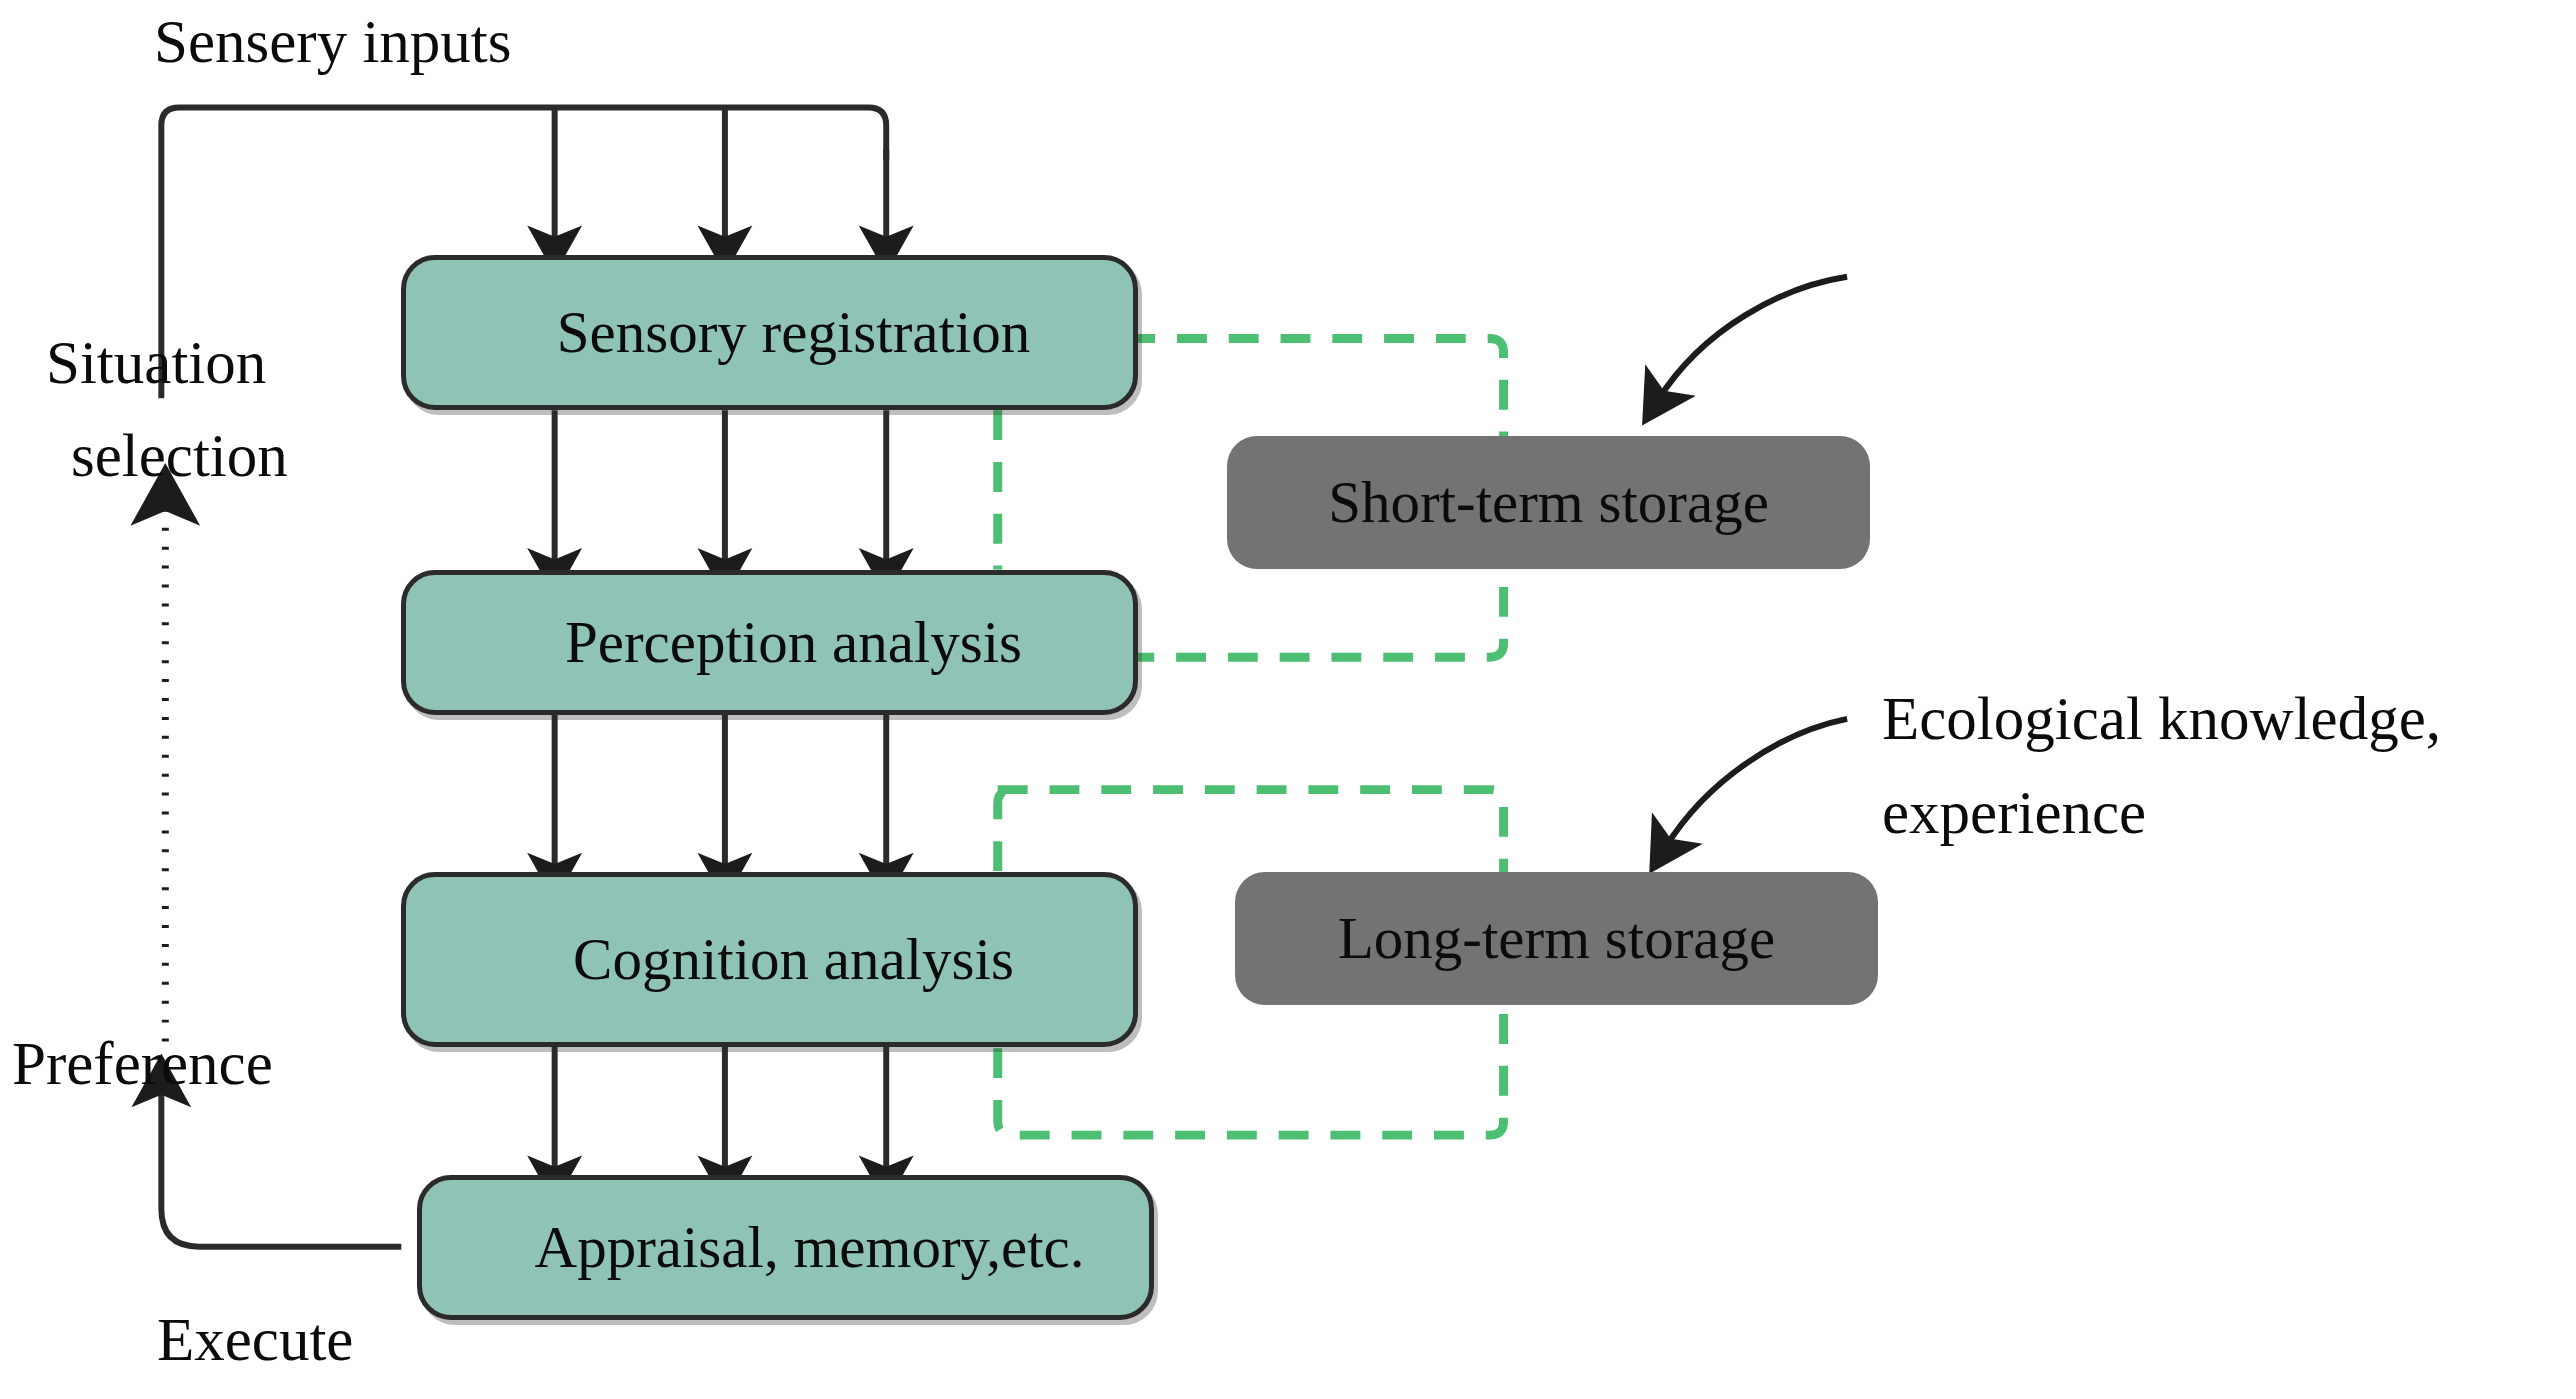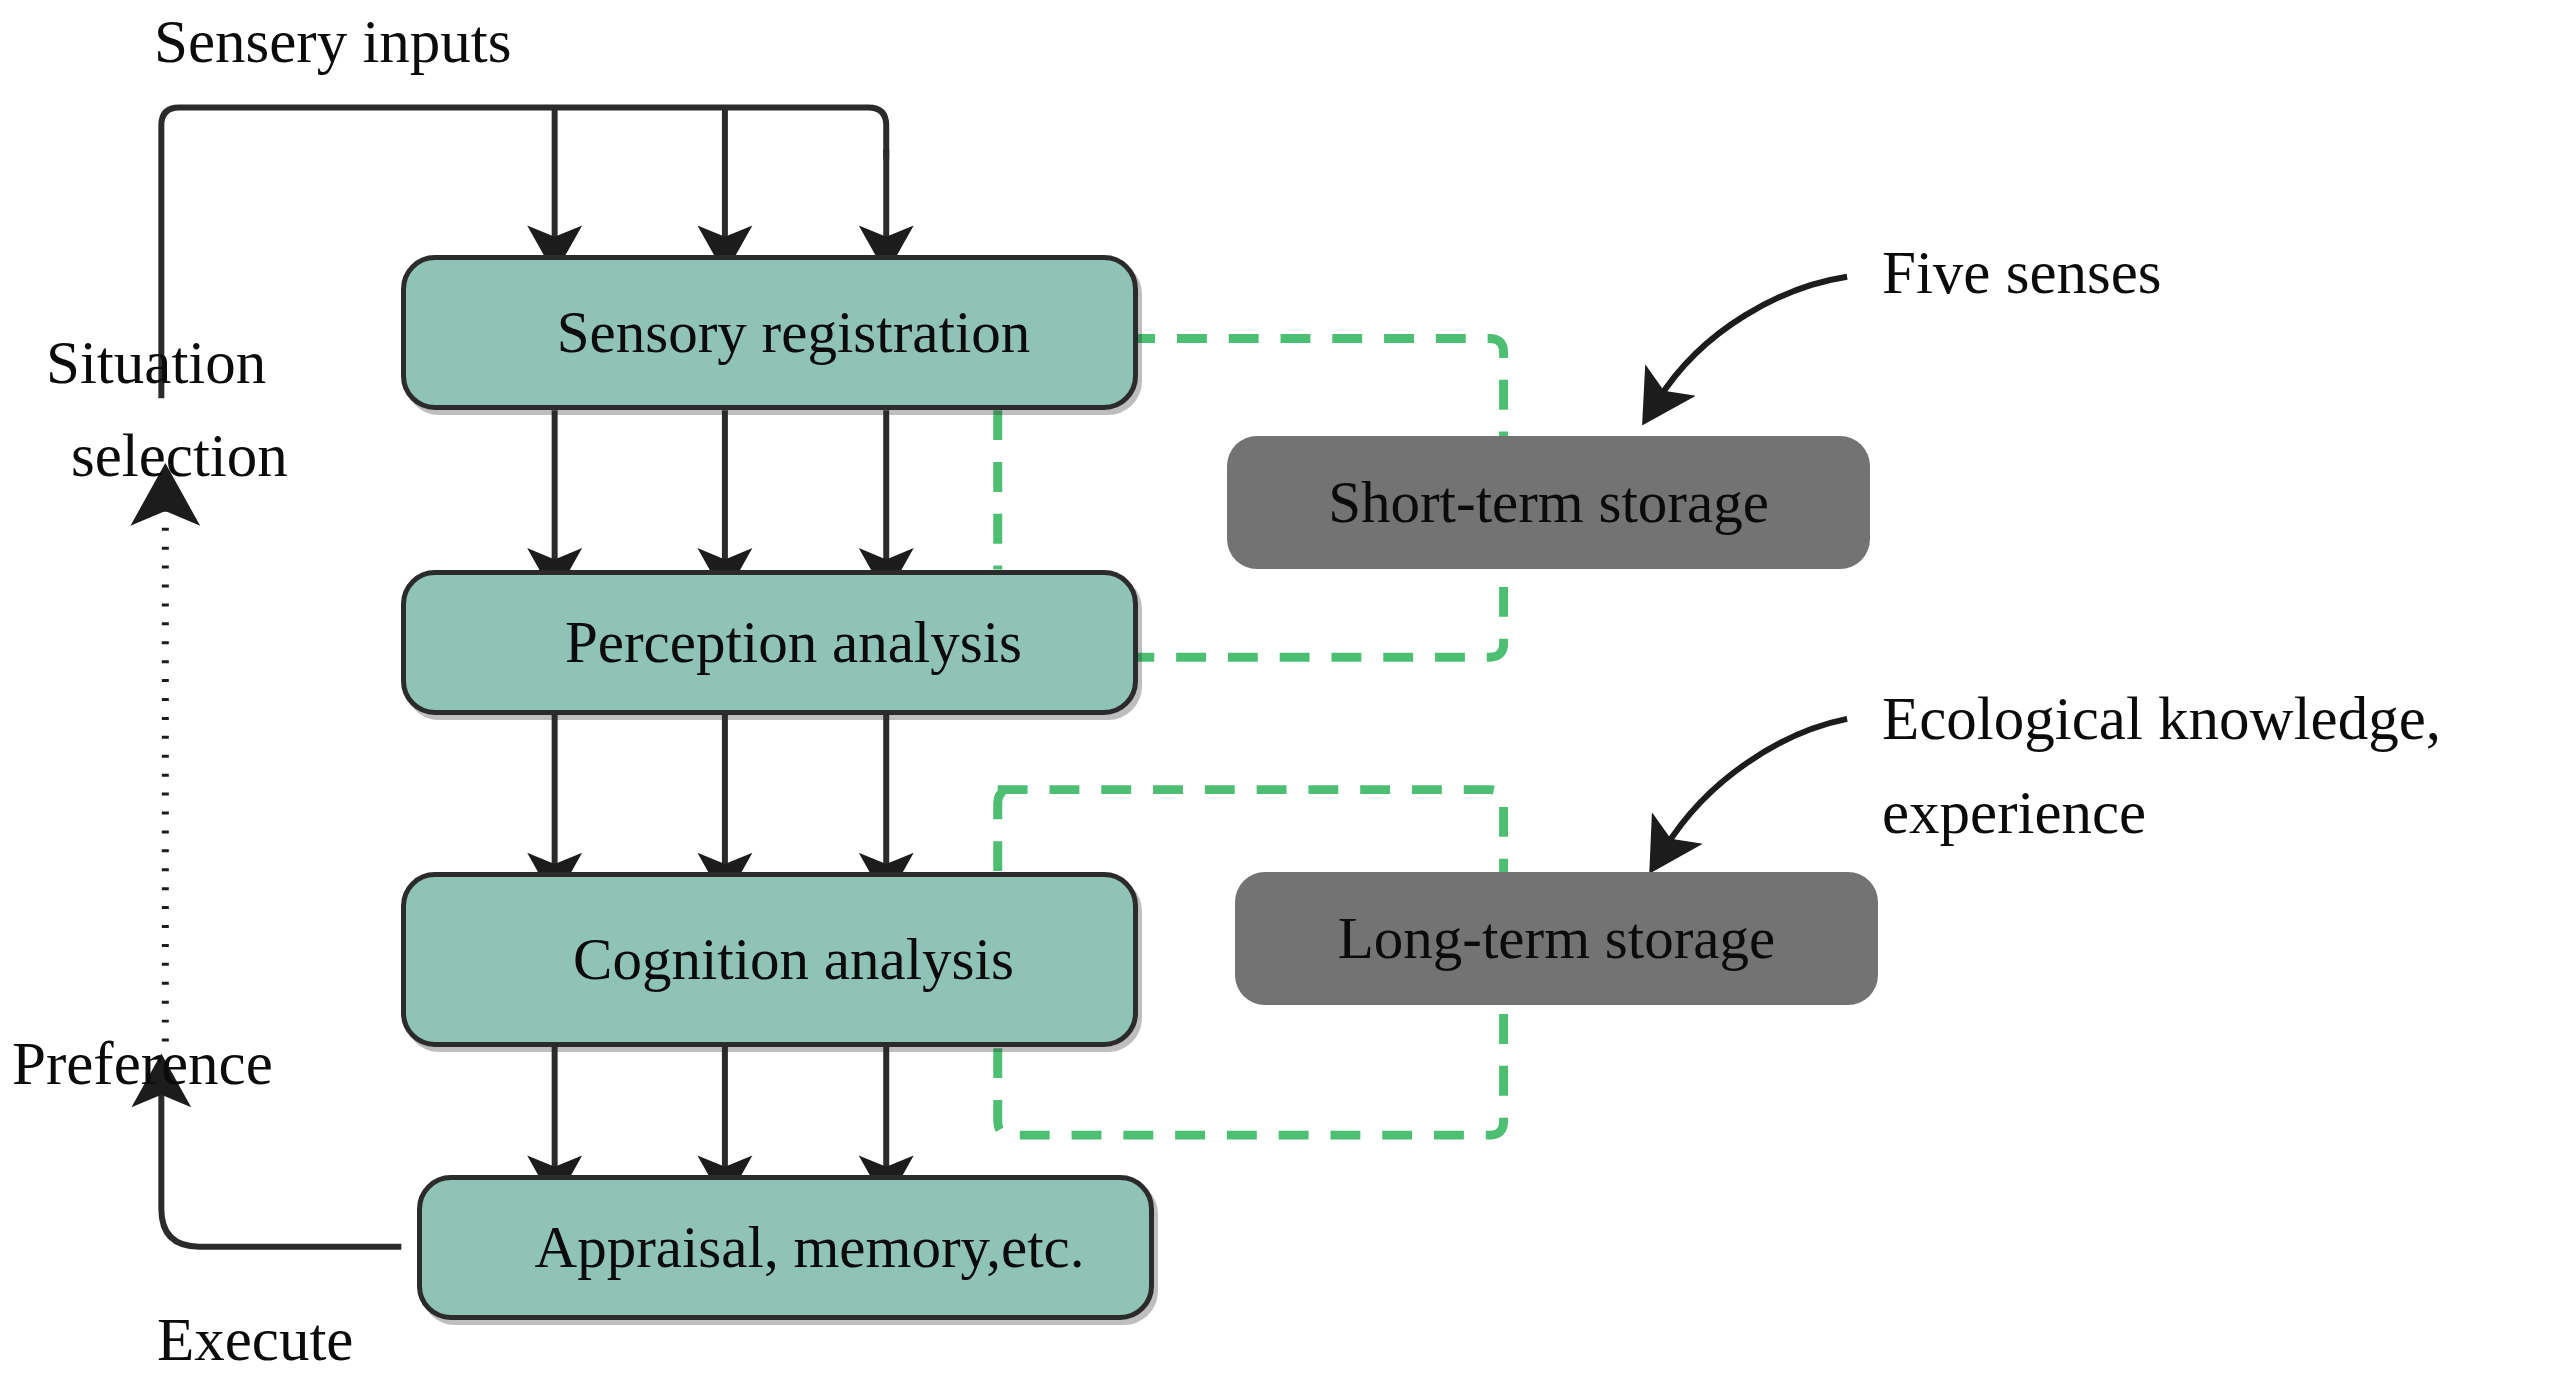--- a/index.html
+++ b/index.html
@@ -151,20 +151,19 @@
   <div class="label" style="left:154px;top:8px;">Sensery inputs</div>
 
   <div class="label" style="left:46px;top:329px;">Situation</div>
 
   <div class="label" style="left:30px;top:422px;margin-left:41px;">selection</div>
 
   <div class="label" style="left:12px;top:1002px;margin-top:28px;">Preference</div>
 
   <div class="label" style="left:149px;top:1306px;margin-left:8px;">Execute</div>
 
-  <div class="label" style="left:1882px;top:239px;">Five senses</div>
 
   <div class="label" style="left:1882px;top:685px;">Ecological knowledge,</div>
 
   <div class="label" style="left:1882px;top:779px;">experience</div>
 
 </div>
 
 
 </body></html>

